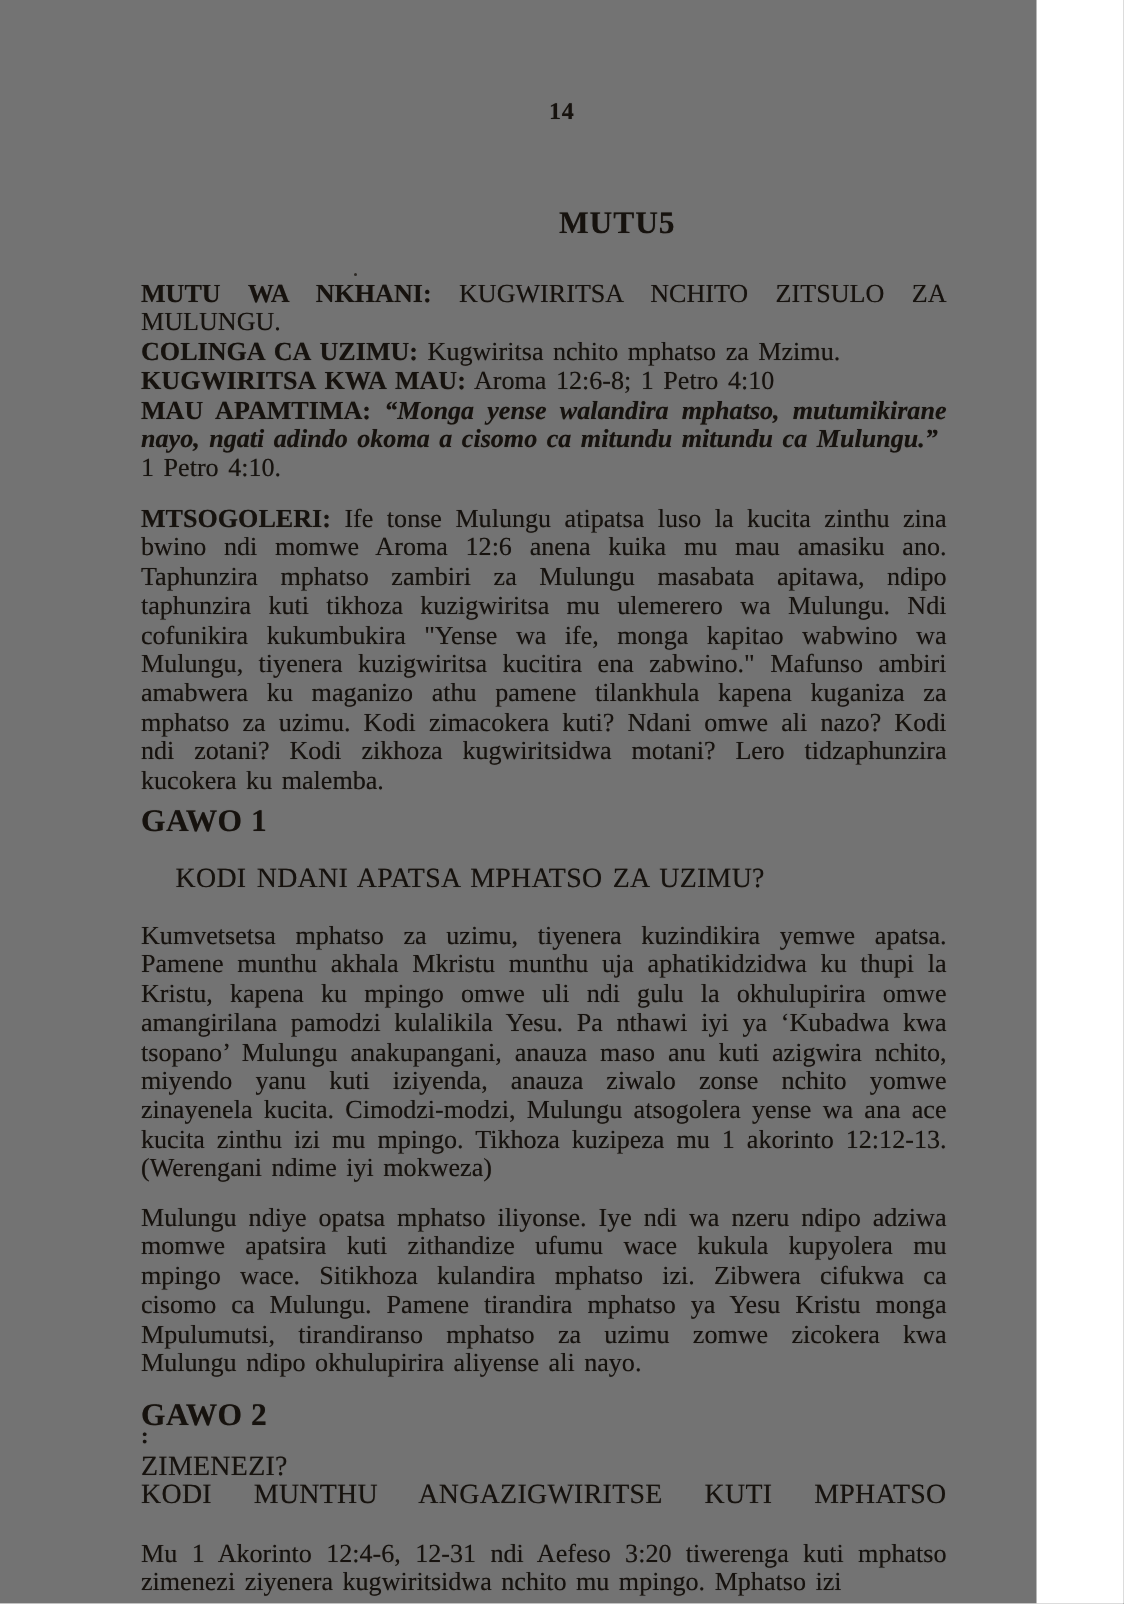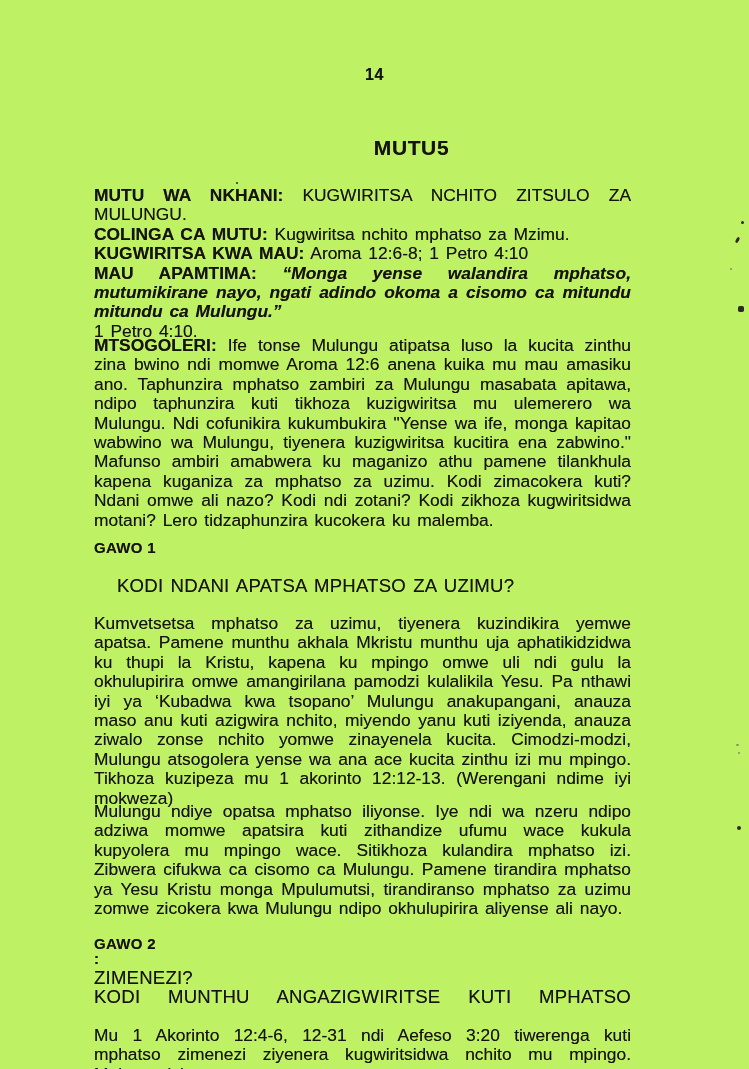--- a/index.html
+++ b/index.html
@@ -1,22 +1,22 @@
 <!DOCTYPE html>
 <html><head>
 <meta charset="utf-8">
 <style>
   html, body { margin: 0; padding: 0; background: #ffffff; }
 
   .page {
     position: relative;
-    width: 749px;
+    width: 691px;
     height: 1069px;
-    background: #bef264;
-    font-family: Liberation Sans, sans-serif;
+    background: #737373;
+    font-family: Liberation Serif, serif;
     color: #16120e;
     overflow: hidden;
     text-shadow: 0 0 0.5px rgba(25, 18, 10, 0.55);
   }
 
   
   .center-strip {
     position: absolute;
     left: 0;
     width: 749px;
@@ -36,21 +36,21 @@
     line-height: 19.4px;
     word-spacing: 2px;
   }
   p { margin: 0; }
   .jus { text-align: justify; }
   .force-just { text-align: justify; text-align-last: justify; }
 
   b { font-weight: bold; }
   .bq { font-weight: bold; font-style: italic; }
 
-  .gawo-heading { font-weight: bold; font-size: 15px; line-height: 19.4px; letter-spacing: 0.3px; }
+  .gawo-heading { font-weight: bold; font-size: 21px; line-height: 19.4px; letter-spacing: 0.3px; }
 
   .question-caps {
     font-size: 18.6px;
     line-height: 19.4px;
     letter-spacing: 0.2px;
     word-spacing: 2px;
     font-weight: normal;
   }
   .q1 { padding-left: 7px; margin-left: 16px; }
 
@@ -69,21 +69,21 @@
 
 <div class="page">
 
   <div class="center-strip pagenum">14</div>
 
   <div class="center-strip chapter">MUTU5</div>
 
   <div class="col body-text" style="top:186px">
     <p class="force-just"><b>MUTU WA NKHANI:</b><span> KUGWIRITSA NCHITO ZITSULO ZA</span></p>
     <p>MULUNGU.</p>
-    <p><b>COLINGA CA MUTU:</b><span> Kugwiritsa nchito mphatso za Mzimu.</span></p>
+    <p><b>COLINGA CA UZIMU:</b><span> Kugwiritsa nchito mphatso za Mzimu.</span></p>
     <p><b>KUGWIRITSA KWA MAU:</b><span> Aroma 12:6-8; 1 Petro 4:10</span></p>
     <p class="jus"><b>MAU APAMTIMA:</b><span class="bq"> “Monga yense walandira mphatso, mutumikirane nayo, ngati adindo okoma a cisomo ca mitundu mitundu ca Mulungu.”</span></p>
     <p>1 Petro 4:10.</p>
   </div>
 
   <div class="col body-text" style="top:336px">
     <p class="jus"><b>MTSOGOLERI:</b><span> Ife tonse Mulungu atipatsa luso la kucita zinthu zina bwino ndi momwe Aroma 12:6 anena kuika mu mau amasiku ano. Taphunzira mphatso zambiri za Mulungu masabata apitawa, ndipo taphunzira kuti tikhoza kuzigwiritsa mu ulemerero wa Mulungu. Ndi cofunikira kukumbukira "Yense wa ife, monga kapitao wabwino wa Mulungu, tiyenera kuzigwiritsa kucitira ena zabwino." Mafunso ambiri amabwera ku maganizo athu pamene tilankhula kapena kuganiza za mphatso za uzimu. Kodi zimacokera kuti? Ndani omwe ali nazo? Kodi ndi zotani? Kodi zikhoza kugwiritsidwa motani? Lero tidzaphunzira kucokera ku malemba.</span></p>
   </div>
 
   <div class="col" style="top:538px">

